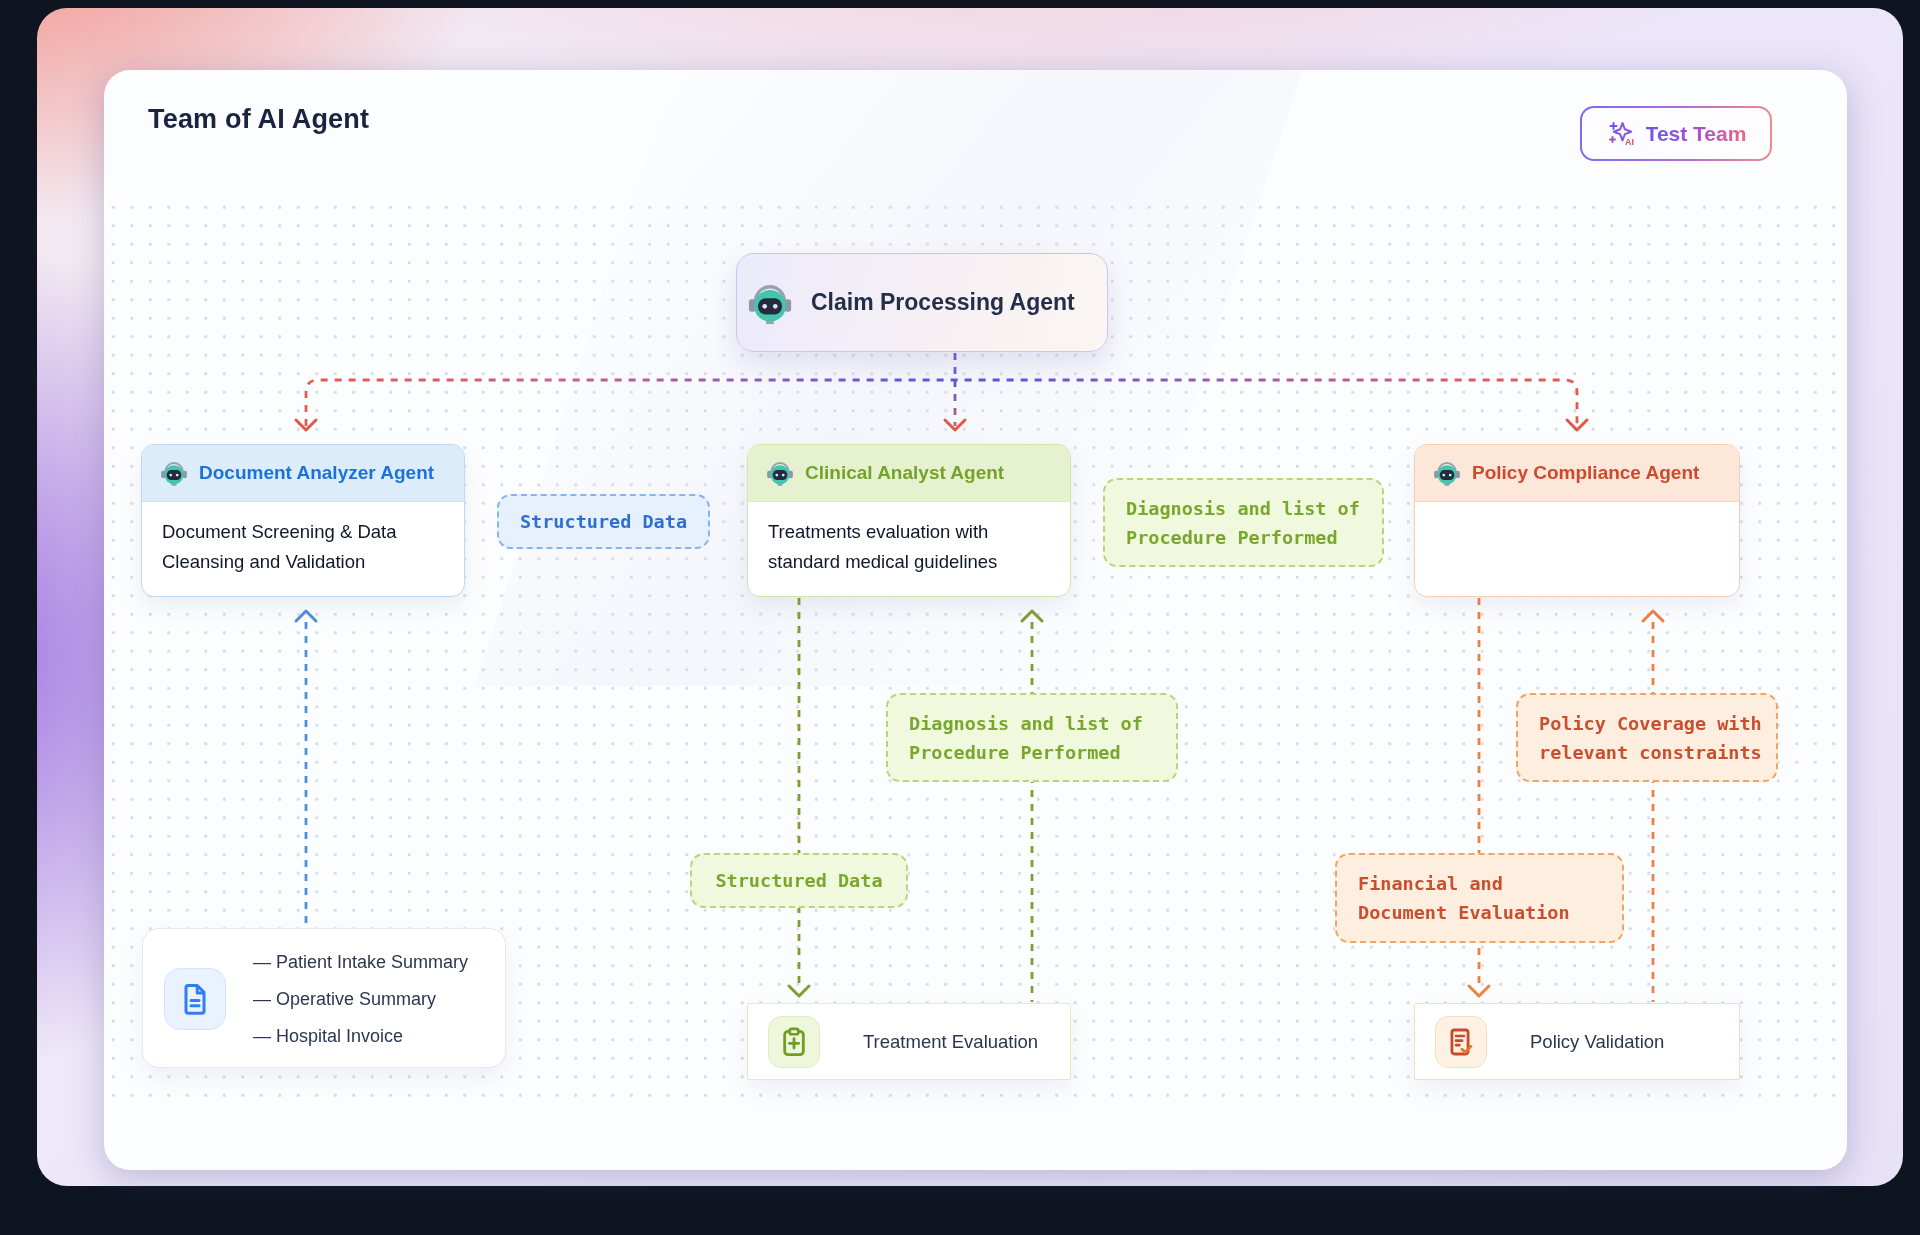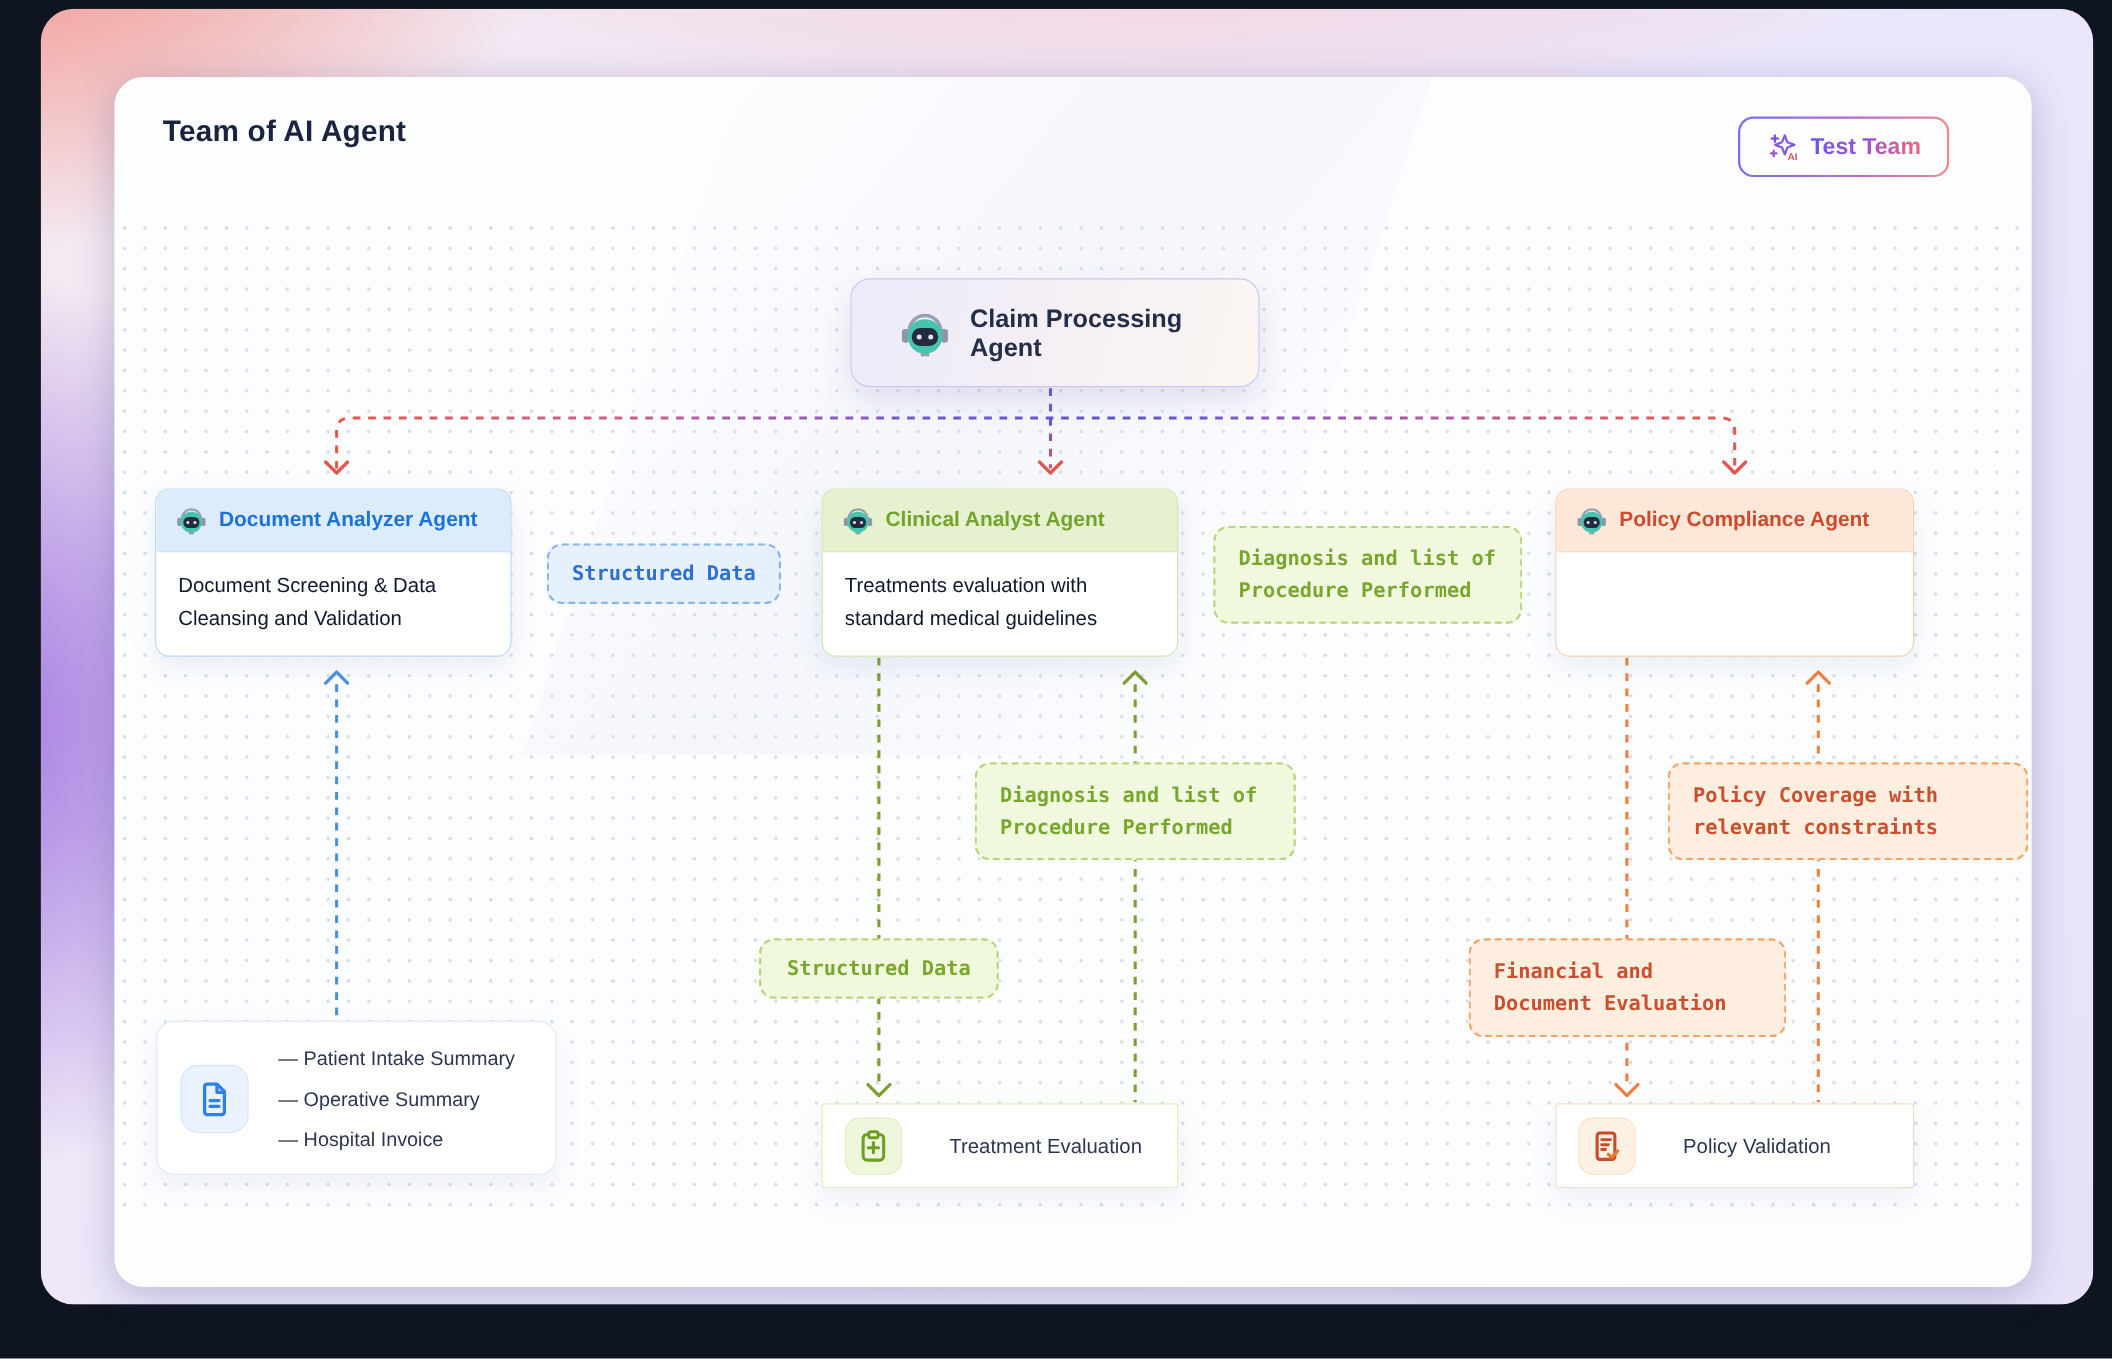--- a/index.html
+++ b/index.html
@@ -53,25 +53,25 @@
     background:linear-gradient(90deg,#6d55e8 0%, #a653cd 55%, #e96a80 100%);
     -webkit-background-clip:text; background-clip:text; color:transparent;text-align:center;
   }
   
   .connectors { position:absolute; left:0; top:0; }
   .connectors path { fill:none; }
   .dash { stroke-width:2.8; stroke-dasharray:7 7; }
   .chev { stroke-width:3; stroke-linecap:round; stroke-linejoin:round; }
   
   .claim-node {
-    position:absolute; left:669px; top:183px; width:372px; height:99px;
+    position:absolute; left:632px; top:183px; width:372px; height:99px;
     border-radius:18px; border:1.5px solid #cdc3f2;
     background:linear-gradient(105deg,#ecebfb 0%, #f6f0f4 55%, #fbf6f2 100%);
     box-shadow:0 12px 26px rgba(110,100,180,0.16);
-    display:flex; align-items:center; gap:18px; padding-left:44px;
+    display:flex; align-items:center; gap:18px; padding-left:10px;
   }
   .claim-title { font-size:23px; font-weight:700; color:#232e4a; }
   
   .agent-card {
     position:absolute; top:374px; width:324px; height:153px;
     border-radius:13px; background:#ffffff;
     box-shadow:0 10px 22px rgba(110,130,175,0.12);
     overflow:hidden;
   }
   .agent-card.blue   { border:1.5px solid #bcd8f6; }
@@ -266,21 +266,21 @@
       <span>Diagnosis and list of</span>
       <span>Procedure Performed</span>
     </div>
 
 
     <div class="pill green left" style="left:782px;top:623px;width:292px;height:89px">
       <span>Diagnosis and list of</span>
       <span>Procedure Performed</span>
     </div>
 
-    <div class="pill orange left" style="left:1412px;top:623px;width:328px;height:89px">
+    <div class="pill orange left" style="left:1412px;top:623px;width:262px;height:89px">
       <span>Policy Coverage with</span>
       <span>relevant constraints</span>
     </div>
 
     <div class="pill green center" style="left:586px;top:783px;width:218px;height:55px">
       <span>Structured Data</span>
     </div>
 
     <div class="pill orange left" style="left:1231px;top:783px;width:289px;height:90px">
       <span>Financial and</span>

